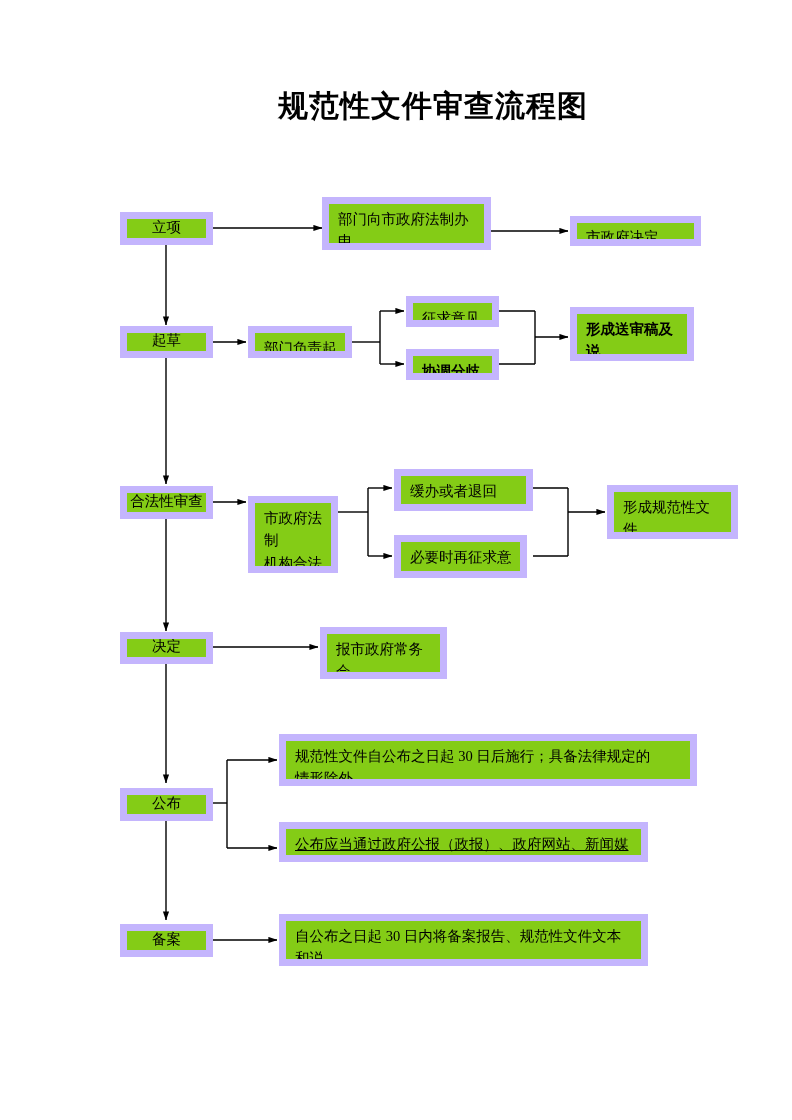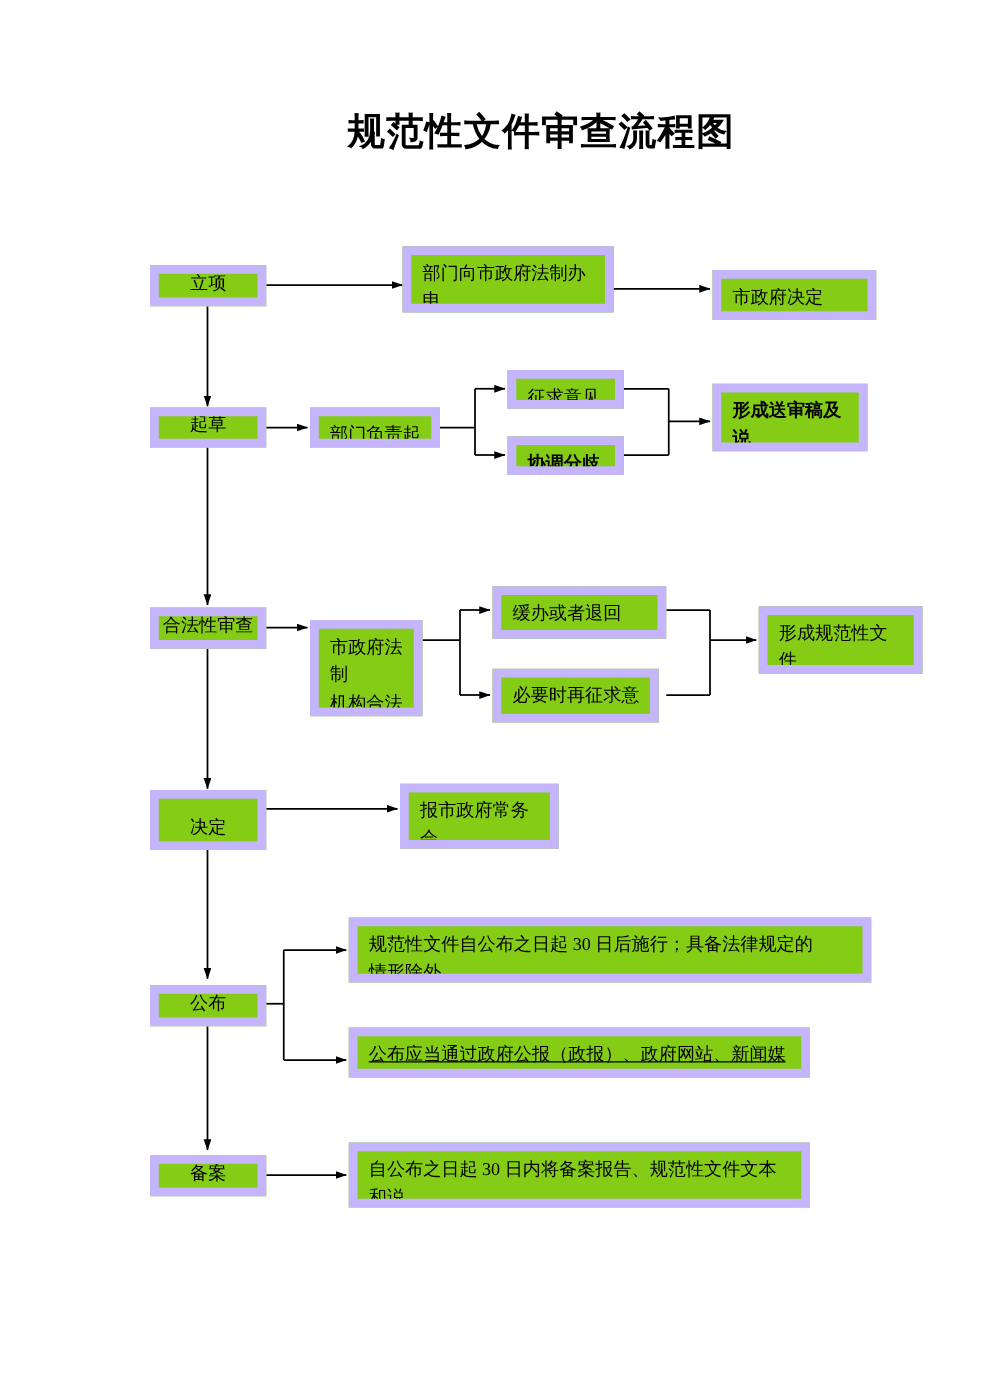--- a/index.html
+++ b/index.html
@@ -123,21 +123,21 @@
 
   <div class="node center" style="left:120px; top:212px; width:93px; height:33px;">
     <span class="txt">立项</span>
   </div>
 
   <div class="node lefttext" style="left:322px; top:197px; width:169px; height:53px;">
     <span class="txt">部门向市政府法制办申
 请</span>
   </div>
 
-  <div class="node lefttext" style="left:570px; top:216px; width:131px; height:40px;">
+  <div class="node lefttext" style="left:570px; top:216px; width:131px; height:30px;font-family:Liberation Mono, monospace;">
     <span class="txt">市政府决定</span>
   </div>
 
   <div class="node center" style="left:120px; top:326px; width:93px; height:32px;">
     <span class="txt">起草</span>
   </div>
 
   <div class="node lefttext" style="left:248px; top:326px; width:104px; height:32px;">
     <span class="txt">部门负责起草</span>
   </div>
@@ -171,21 +171,21 @@
 
   <div class="node lefttext" style="left:394px; top:535px; width:133px; height:43px;">
     <span class="txt">必要时再征求意见</span>
   </div>
 
   <div class="node lefttext" style="left:607px; top:485px; width:131px; height:54px;">
     <span class="txt">形成规范性文件
 草案及说明</span>
   </div>
 
-  <div class="node center" style="left:120px; top:632px; width:93px; height:48px;">
+  <div class="node center" style="left:120px; top:632px; width:93px; height:32px;">
     <span class="txt">决定</span>
   </div>
 
   <div class="node lefttext" style="left:320px; top:627px; width:127px; height:52px;">
     <span class="txt">报市政府常务会
 议决定</span>
   </div>
 
   <div class="node center" style="left:120px; top:788px; width:93px; height:33px;">
     <span class="txt">公布</span>

